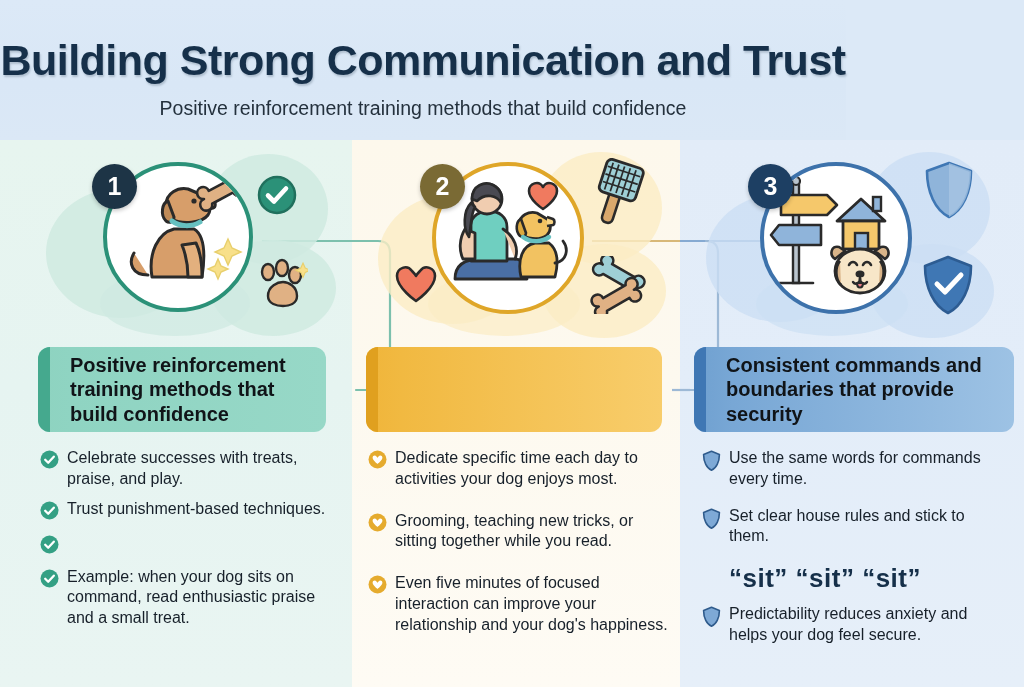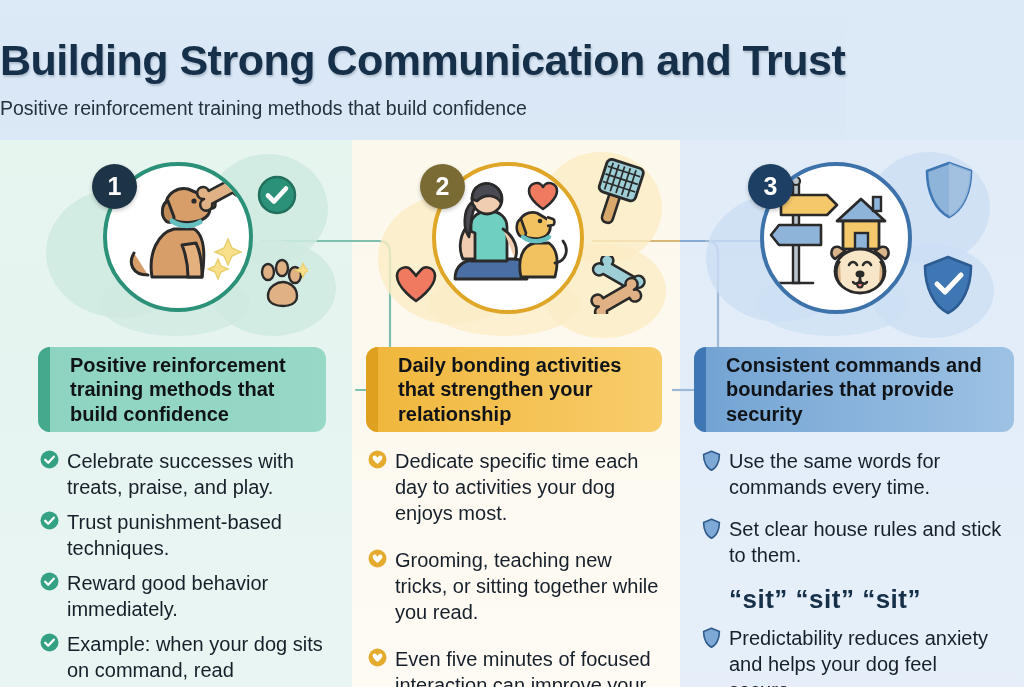--- a/index.html
+++ b/index.html
@@ -8,20 +8,21 @@
     font-family:"Liberation Sans", sans-serif;
     background:#dce9f7;
     position:relative;
   }
   .page { position:absolute; inset:0; }
 
   
   .header {
     position:absolute; left:0; top:0; width:846px; height:140px;
     background:linear-gradient(180deg,#dce9f7 0%,#d9e7f6 60%,#dbe8f6 100%);
+    text-align:center;
   }
   .title {
     margin-top:36px;
     font-size:43px; font-weight:bold; letter-spacing:-0.5px;
     color:#16304a;
     text-shadow:1px 2px 2px rgba(80,100,120,.30);
     white-space:nowrap;
   }
   .subtitle {
     margin-top:12px; font-size:19.5px; color:#24313d; font-weight:400;
@@ -90,21 +91,21 @@
 
   
   .blist { position:absolute; }
   .blist.l1 { left:40px;  top:448px; width:300px; }
   .blist.l2 { left:368px; top:448px; width:300px; }
   .blist.l3 { left:702px; top:448px; width:300px; }
 
   .bullet { position:relative; display:flex; margin-bottom:10px; }
   .bullet .ic { flex:0 0 auto; width:27px; padding-top:2px; }
   .bullet .tx {
-    font-size:20px; line-height:1.30; color:#17202a;
+    font-size:16px; line-height:1.30; color:#17202a;
   }
   .blist.l1 .bullet { margin-bottom:9px; }
   .blist.l2 .bullet { margin-bottom:21px; }
   .blist.l3 .bullet { margin-bottom:16px; }
 
   .sitline {
     font-size:26px; font-weight:bold; color:#16304a;
     margin:2px 0 10px 27px; letter-spacing:0.5px;
   }
 </style>
@@ -321,21 +322,20 @@
       </svg>
     </div>
   </div>
 
   <div class="hbar b1">
     <span class="accent"></span>
     <span class="htxt">Positive reinforcement training methods that build confidence</span>
   </div>
   <div class="hbar b2">
     <span class="accent"></span>
-    <span class="htxt">Daily bonding activities that strengthen your relationship</span>
   </div>
   <div class="hbar b3">
     <span class="accent"></span>
     <span class="htxt">Consistent commands and boundaries that provide security</span>
   </div>
 
   <div class="blist l1">
     <div class="bullet">
       <span class="ic">
         <svg width="19" height="19" viewBox="0 0 19 19">
@@ -354,21 +354,20 @@
       </span>
       <span class="tx">Trust punishment-based techniques.</span>
     </div>
     <div class="bullet">
       <span class="ic">
         <svg width="19" height="19" viewBox="0 0 19 19">
             <circle cx="9.5" cy="9.5" r="9" fill="#34a084"></circle>
             <path d="M5.2 9.7 l3 3 5.6 -6" stroke="#fff" stroke-width="2.3" fill="none" stroke-linecap="round" stroke-linejoin="round"></path>
           </svg>
       </span>
-      <span class="tx">Reward good behavior immediately.</span>
     </div>
     <div class="bullet">
       <span class="ic">
         <svg width="19" height="19" viewBox="0 0 19 19">
             <circle cx="9.5" cy="9.5" r="9" fill="#34a084"></circle>
             <path d="M5.2 9.7 l3 3 5.6 -6" stroke="#fff" stroke-width="2.3" fill="none" stroke-linecap="round" stroke-linejoin="round"></path>
           </svg>
       </span>
       <span class="tx">Example: when your dog sits on command, read enthusiastic praise and a small treat.</span>
     </div>

